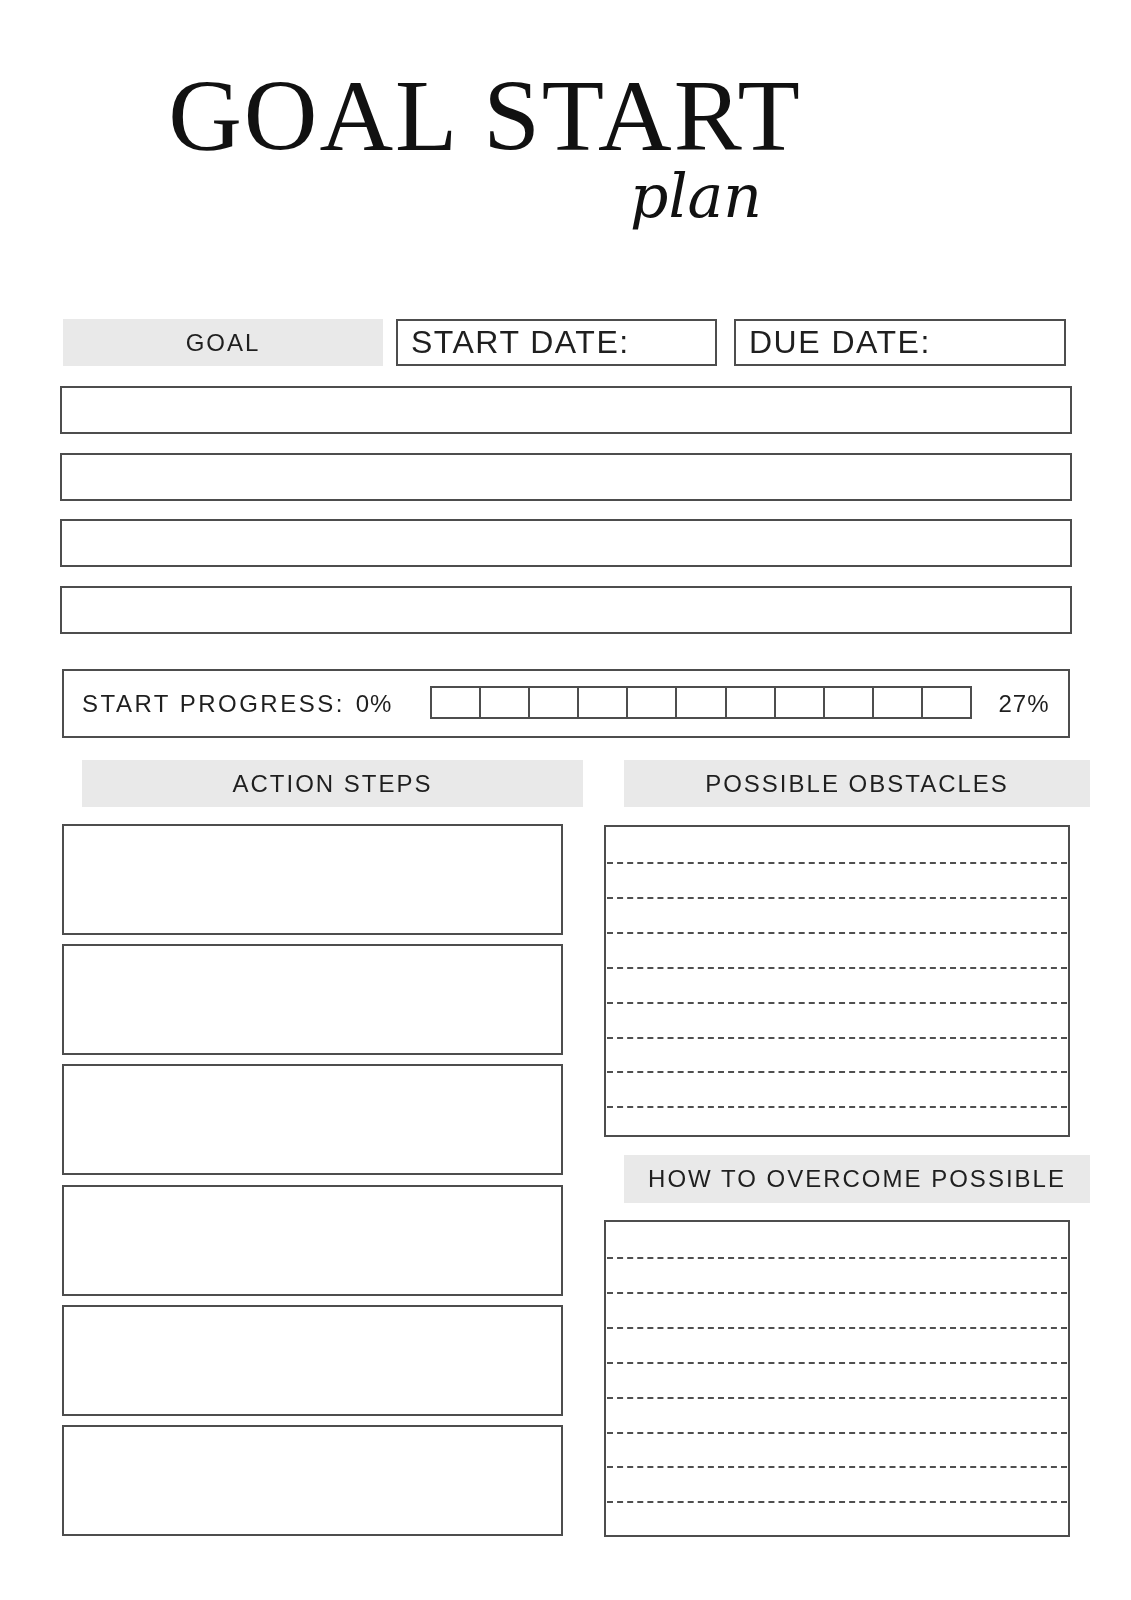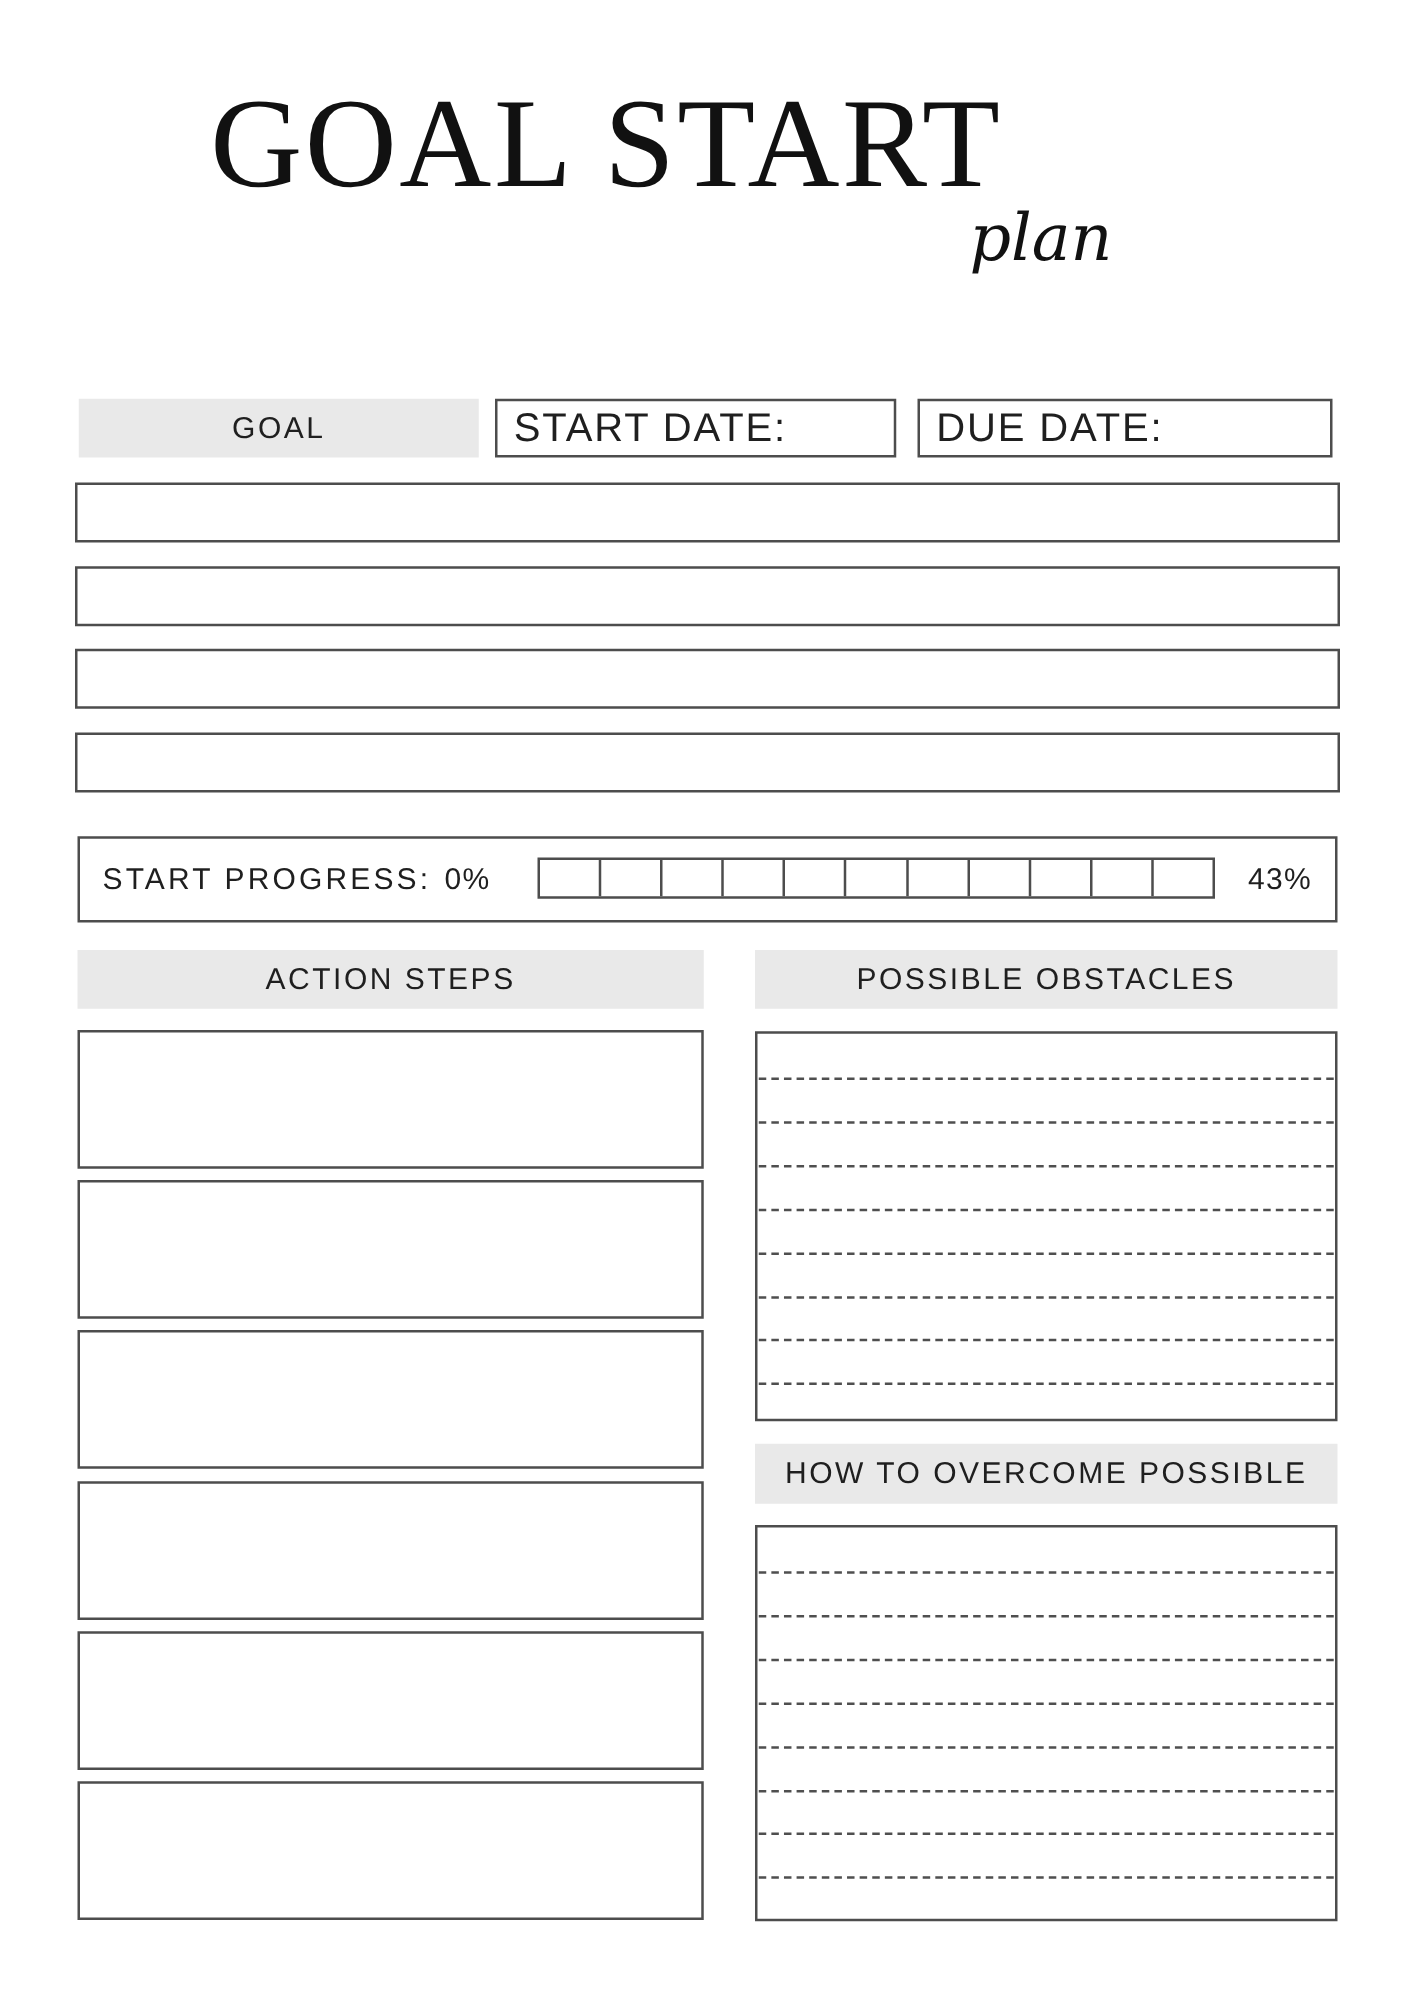--- a/index.html
+++ b/index.html
@@ -24,24 +24,24 @@
     text-align:center;
     font-family:"Liberation Serif", serif;
     font-weight:500;
     font-size:102px;
     letter-spacing:2px;
     color:var(--title);
     line-height:1.05;
   }
   .title-script{
     position:absolute;left:630px;top:163px;width:260px;
-    text-align:right;
+    text-align:left;
     font-family:"DejaVu Serif", serif;
     font-style:italic;
-    font-size:52px;
+    font-size:60px;
     color:var(--title);
     line-height:1.1;
   }
   
   .label-chip{
     position:absolute;top:319px;height:47px;
     background:var(--section-bg);
     display:flex;align-items:center;justify-content:center;
     font-size:24px;letter-spacing:2px;
   }
@@ -85,21 +85,21 @@
   .progress-hundred{
     position:absolute;left:915px;top:0;width:90px;height:65px;
     display:flex;align-items:center;justify-content:center;
     font-size:24px;letter-spacing:1px;
   }
   
   .section-header{
     position:absolute;height:47px;
     background:var(--section-bg);
     display:flex;align-items:center;justify-content:center;
-    font-size:24px;letter-spacing:2px;
+    font-size:24px;letter-spacing:2px;margin-left:20px;
   }
   .action-header{left:62px;top:760px;width:501px;}
   .obstacles-header{left:604px;top:760px;width:466px;text-align:right;}
   .overcome-header{left:604px;top:1155px;width:466px;height:48px;}
   
   #action-boxes{position:absolute;left:62px;top:824px;width:501px;height:720px;}
   .action-box{
     position:absolute;left:0;width:501px;height:111px;
     background:#fff;border:2px solid var(--border);
   }
@@ -147,21 +147,21 @@
         <div class="progress-cell"></div>
         <div class="progress-cell"></div>
         <div class="progress-cell"></div>
         <div class="progress-cell"></div>
         <div class="progress-cell"></div>
         <div class="progress-cell"></div>
         <div class="progress-cell"></div>
         <div class="progress-cell"></div>
         <div class="progress-cell"></div>
       </div>
-    <div class="progress-hundred">43%</div>
+    <div class="progress-hundred">27%</div>
   </div>
 
   <div class="section-header action-header">ACTION STEPS</div>
   <div class="section-header obstacles-header">POSSIBLE OBSTACLES</div>
 
   <div id="action-boxes">
       <div class="action-box" style="top: 0px;"></div>
       <div class="action-box" style="top: 120px;"></div>
       <div class="action-box" style="top: 240px;"></div>
       <div class="action-box" style="top: 361px;"></div>

